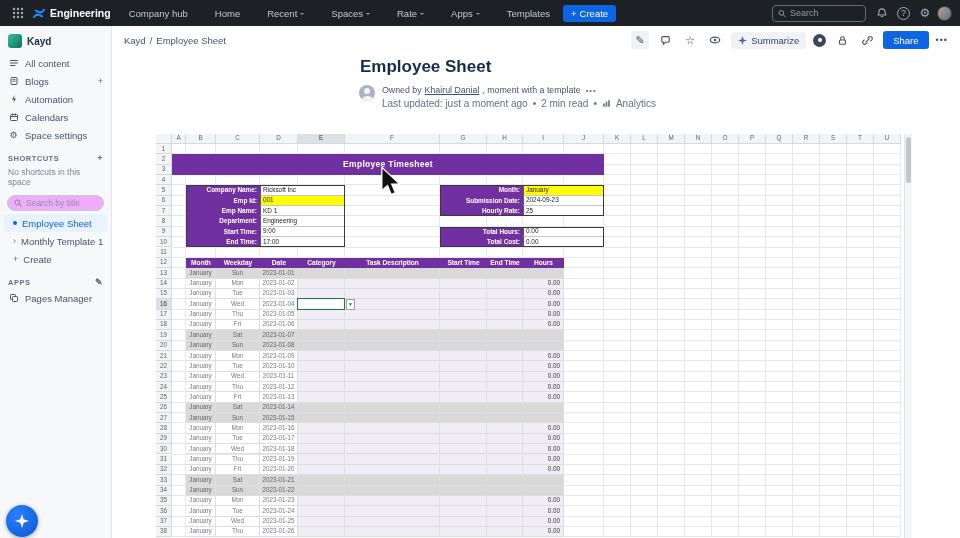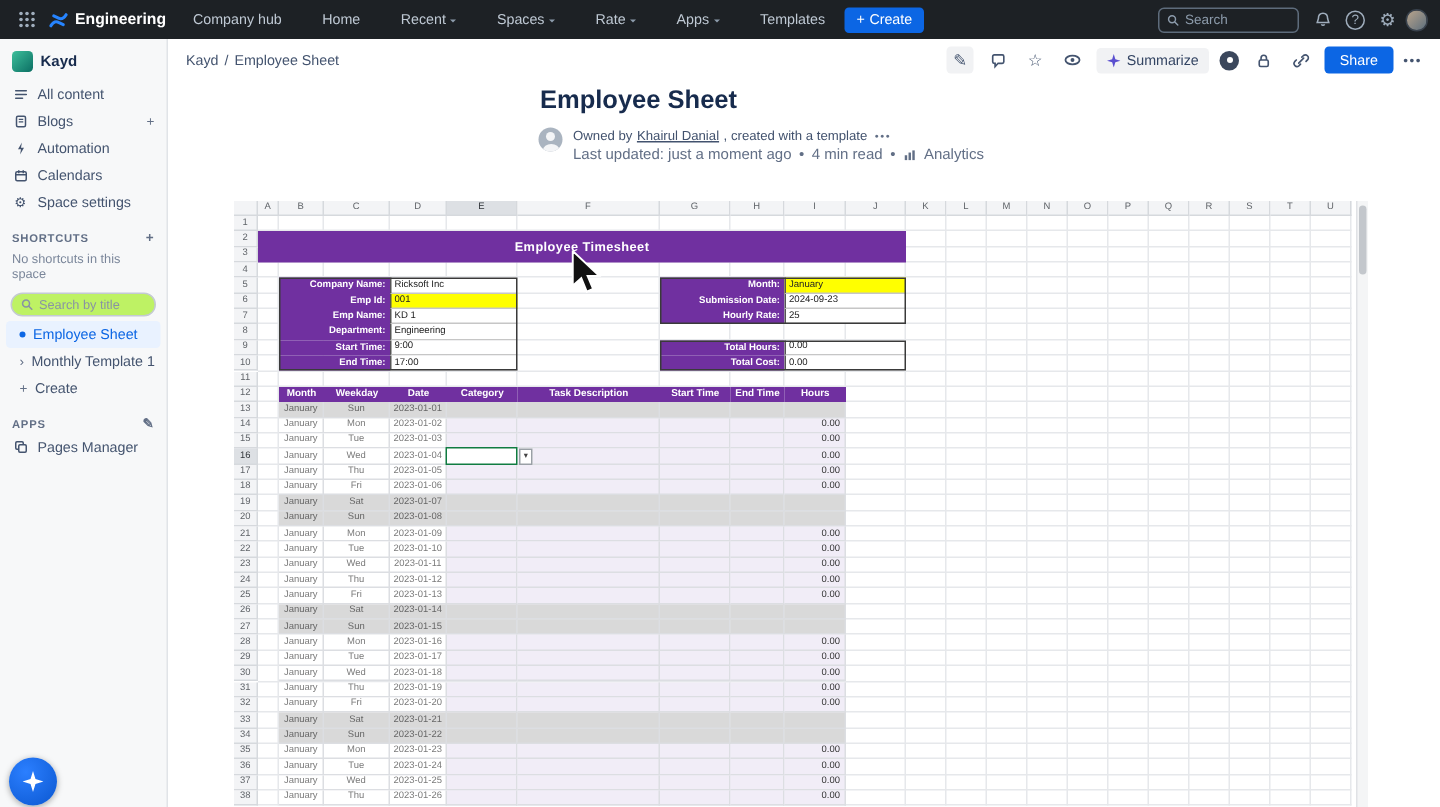--- a/index.html
+++ b/index.html
@@ -23,21 +23,21 @@
 
 
 .sidebar{position:absolute;left:0;top:26px;bottom:0;width:112px;background:#f7f8f9;border-right:1px solid #e1e4e8;z-index:30;color:#44546f;font-size:9.5px}
 .sb-space{display:flex;align-items:center;gap:5px;padding:8px 8px 6px;font-weight:bold;color:#172b4d;font-size:10px}
 .sb-avatar{width:14px;height:14px;border-radius:3px;background:linear-gradient(135deg,#3dbf9b,#0b6e63);flex:0 0 auto}
 .sb-item{display:flex;align-items:center;gap:6px;padding:3.5px 8px;white-space:nowrap}
 .sb-item .ic{width:11px;display:flex;justify-content:center;color:#44546f;flex:0 0 auto;font-size:9px}
 .sb-trail{margin-left:auto;color:#626f86;font-size:9px}
 .sb-section{font-size:7.5px;font-weight:bold;color:#626f86;letter-spacing:.5px;padding:9px 8px 2px;display:flex;align-items:center}
 .sb-empty{font-size:8.5px;color:#7a869a;padding:2px 8px 4px}
-.sb-search{margin:4px 7px 3px;border:1px solid #c4cad3;border-radius:9px;background:#bef264;height:16px;display:flex;align-items:center;gap:4px;padding:0 6px;color:#8993a4}
+.sb-search{margin:4px 7px 3px;border:1px solid #c4cad3;border-radius:9px;background:#f0abfc;height:16px;display:flex;align-items:center;gap:4px;padding:0 6px;color:#8993a4}
 .sb-search input{border:none;outline:none;background:transparent;width:70px;font-size:8.5px;color:#44546f;font-family:inherit}
 .sb-search input::placeholder{color:#8993a4}
 .sb-page{display:flex;align-items:center;gap:5px;padding:3.5px 8px 3.5px 13px;white-space:nowrap}
 .sb-page.sel{background:var(--selected_page_bg,#e9f2ff);color:var(--accent_blue,#0c66e4);border-radius:3px;margin:0 4px;padding-left:9px}
 .sb-dot{width:4px;height:4px;border-radius:50%;background:var(--accent_blue,#0c66e4);flex:0 0 auto}
 .sb-chev{color:#626f86;font-size:9px}
 
 
 .pagebar{position:absolute;left:112px;top:26px;right:0;height:28px;background:#fff;display:flex;align-items:center;padding:0 12px;z-index:20}
 .crumbs{font-size:9.5px;color:#44546f;display:flex;gap:4px;align-items:center}
@@ -317,27 +317,27 @@
   <h1 class="doc-title">Employee Sheet</h1>
   <div class="byline">
     <span class="byline-avatar">
         <span class="p-head"></span>
         <span class="p-body"></span>
       </span>
     <div>
       <div class="byline-l1">
         <span>Owned by</span>
         <a class="owner">Khairul Danial</a>
-          <span>, created with a template</span>
+          <span>, moment with a template</span>
         <span class="b-more">•••</span>
       </div>
       <div class="byline-l2">
         <span>Last updated: just a moment ago</span>
         <span>•</span>
-        <span>4 min read</span>
+        <span>2 min read</span>
         <span>•</span>
         <span class="ic">
             <svg width="9" height="9" viewBox="0 0 10 10">
               <rect x="1.3" y="5" width="1.8" height="3.6" fill="currentColor"></rect>
               <rect x="4.1" y="3" width="1.8" height="5.6" fill="currentColor"></rect>
               <rect x="6.9" y="1.4" width="1.8" height="7.2" fill="currentColor"></rect>
             </svg>
           </span>
         <span>Analytics</span>
       </div>

